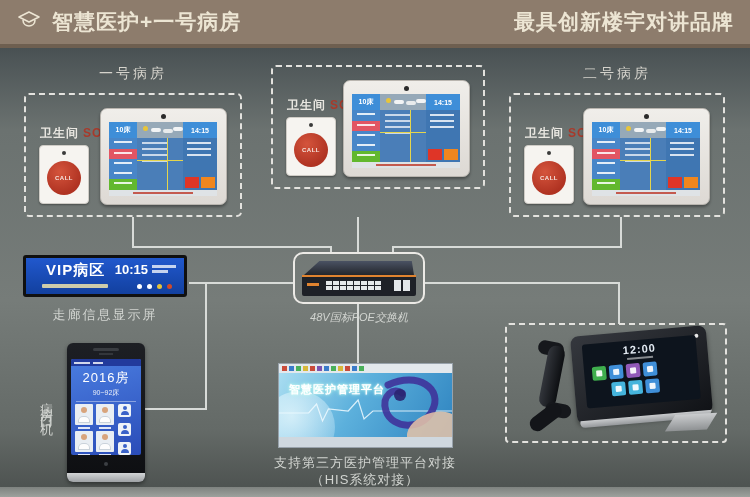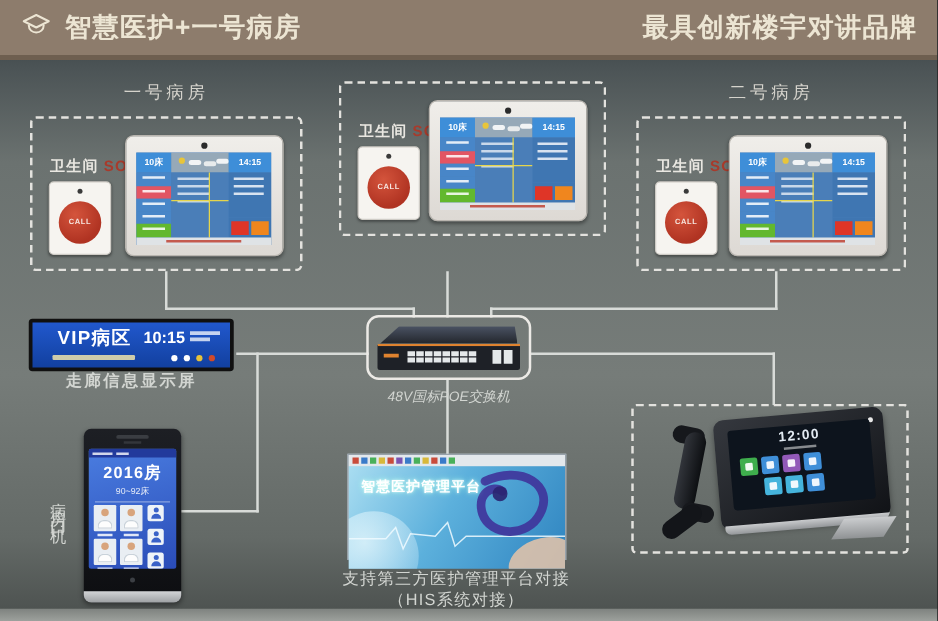--- a/index.html
+++ b/index.html
@@ -82,42 +82,42 @@
   .sw-ports i{background:#e4e8ea;}
   .sw-uplink{position:absolute;right:6px;top:3px;display:flex;gap:2px;}
   .sw-uplink i{width:7px;height:11px;background:#e4e8ea;}
   
   .door{position:absolute;left:67px;top:343px;width:78px;height:139px;background:linear-gradient(180deg,#1d1f24,#0d0e11);border-radius:6px;box-shadow:0 2px 4px rgba(0,0,0,.4);}
   .door-spk{position:absolute;left:50%;top:5px;width:26px;height:3px;margin-left:-13px;border-radius:2px;background:#3a3d42;}
   .door-spk i{position:absolute;left:50%;top:5px;width:14px;height:2px;margin-left:-7px;background:#33363b;display:block;}
   .door-screen{position:absolute;left:4px;top:16px;width:70px;height:96px;background:linear-gradient(165deg,#4a7de0,#2a4cb8);border-radius:2px;overflow:hidden;}
   .ds-topbar{height:7px;background:#223a9c;display:flex;align-items:center;gap:3px;padding:0 3px;}
   .ds-topbar i{width:16px;height:2px;background:rgba(255,255,255,.8);}
-  .ds-room{text-align:center;color:#fff;font-weight:bold;font-size:13px;letter-spacing:1px;margin-top:3px;}
+  .ds-room{text-align:center;color:#fff;font-weight:normal;font-size:13px;letter-spacing:1px;margin-top:3px;}
   .ds-beds{text-align:center;color:#e8edf8;font-size:7px;margin-top:1px;}
   .ds-div{height:1px;background:rgba(255,255,255,.4);margin:3px 5px 2px;}
   .ds-content{display:flex;padding:0 4px;gap:3px;}
   .ds-grid{display:grid;grid-template-columns:18px 18px;gap:3px;}
   .ds-photo{width:18px;height:21px;background:#e9eef3;border-radius:1px;position:relative;}
   .ds-photo::before{content:"";position:absolute;left:50%;top:3px;width:6px;height:6px;margin-left:-3px;border-radius:50%;background:#d8a47c;}
   .ds-photo::after{content:"";position:absolute;left:50%;bottom:2px;width:12px;height:7px;margin-left:-6px;border-radius:5px 5px 0 0;background:#fdfdfd;box-shadow:0 0 0 1px #c9d2da inset;}
   .ds-photo i{position:absolute;left:50%;bottom:-4px;width:12px;height:2px;margin-left:-6px;background:rgba(255,255,255,.85);display:block;}
   .ds-icons{display:flex;flex-direction:column;gap:6px;margin-left:1px;}
   .ds-tile{width:13px;height:13px;background:#eef3f8;border-radius:2px;position:relative;}
   .ds-tile::before{content:"";position:absolute;left:50%;top:2px;width:4px;height:4px;margin-left:-2px;border-radius:50%;background:#3a62c8;}
   .ds-tile::after{content:"";position:absolute;left:50%;bottom:2px;width:8px;height:4px;margin-left:-4px;border-radius:4px 4px 0 0;background:#3a62c8;}
   .door-homedot{position:absolute;left:50%;bottom:16px;width:4px;height:4px;margin-left:-2px;border-radius:50%;background:#3c3f44;}
   .door-base{position:absolute;left:0;bottom:0;width:100%;height:9px;border-radius:0 0 6px 6px;background:linear-gradient(#d2d4d6,#9ea1a4);}
   .door-caption{position:absolute;left:37px;top:392px;writing-mode:vertical-rl;text-orientation:upright;
     font-size:13px;color:#d2d5d1;letter-spacing:5px;}
   
   .his{position:absolute;left:278px;top:363px;width:175px;height:85px;background:#cfd8df;border:1px solid #98a2ab;box-sizing:border-box;}
   .his-toolbar{height:9px;background:#e3e8ec;display:flex;align-items:center;gap:2px;padding:0 3px;}
   .his-toolbar i{width:5px;height:5px;display:block;}
-  .his-main{position:relative;height:82px;background:linear-gradient(120deg,#a9ddf1 0%,#5cb0dc 45%,#2f84c0 100%);overflow:hidden;}
+  .his-main{position:relative;height:64px;background:linear-gradient(120deg,#a9ddf1 0%,#5cb0dc 45%,#2f84c0 100%);overflow:hidden;}
   .his-title{position:absolute;left:10px;top:9px;font-size:11px;font-weight:bold;color:#fff;letter-spacing:1px;
     text-shadow:0 0 5px rgba(170,255,235,.95),0 0 2px rgba(255,255,255,.9);}
   .his-globe{position:absolute;left:-16px;bottom:-26px;width:72px;height:72px;border-radius:50%;
     background:radial-gradient(circle at 40% 35%,rgba(240,252,255,.95),rgba(170,220,245,.25));opacity:.75;}
   .his-ecg{position:absolute;left:0;bottom:14px;width:100%;height:26px;}
   .his-steth{position:absolute;right:2px;top:2px;width:110px;height:72px;}
   .his-hand{position:absolute;right:-8px;bottom:-10px;width:54px;height:34px;border-radius:50%;background:rgba(232,196,168,.85);transform:rotate(-20deg);}
   
   .nurse-box{position:absolute;left:505px;top:323px;width:222px;height:120px;border:2px dashed #e3e2de;border-radius:4px;box-sizing:border-box;}
   .phone{position:absolute;left:518px;top:330px;width:200px;height:108px;transform:rotate(-3deg);}
@@ -361,21 +361,21 @@
         </span>
       <span class="vip-notice"></span>
       <span class="vip-weather">
           <i></i>
           <i></i>
           <i></i>
           <i></i>
         </span>
     </div>
   </div>
-  <div class="caption" style="left:23px;top:296px;width:164px;font-weight:bold;">走廊信息显示屏</div>
+  <div class="caption" style="left:23px;top:306px;width:164px;">走廊信息显示屏</div>
 
   <div class="sw-box">
     <div class="sw-top"></div>
     <div class="sw-front">
       <span class="sw-brand"></span>
       <span class="sw-ports">
         <i></i>
           <i></i>
           <i></i>
           <i></i>

